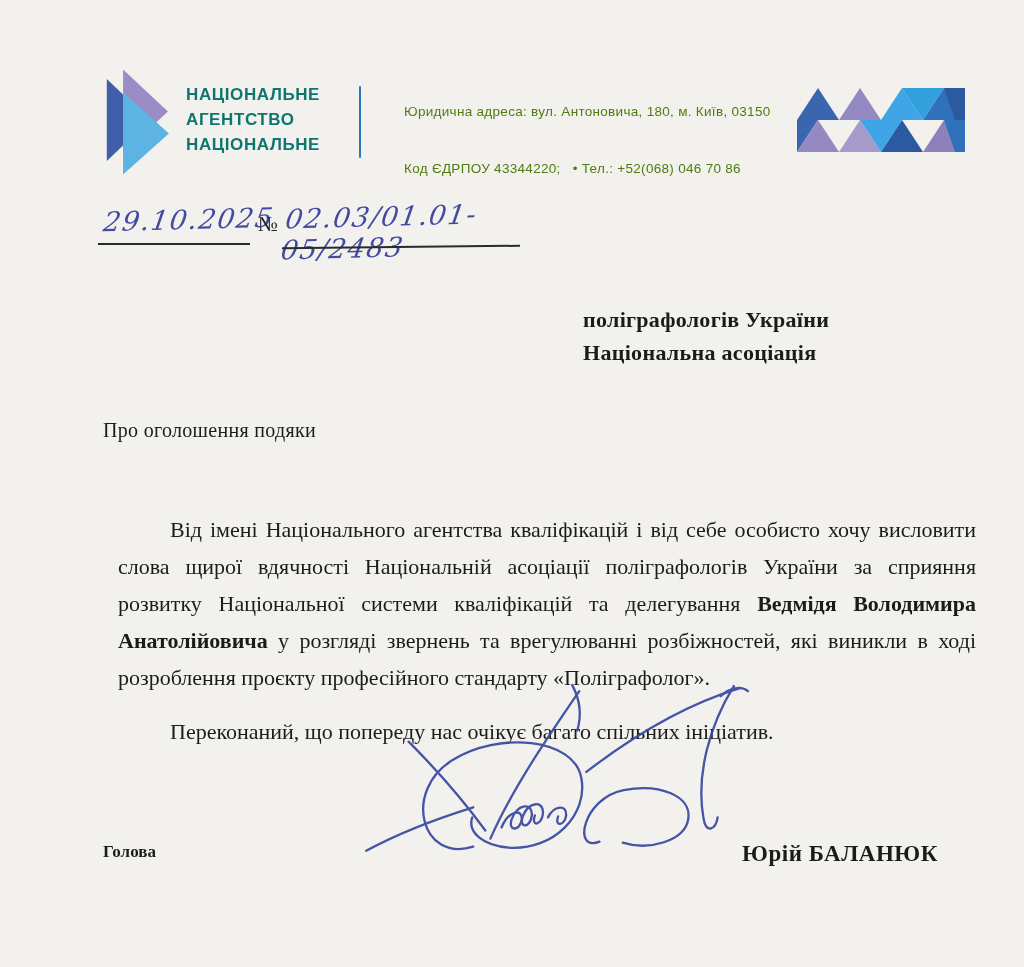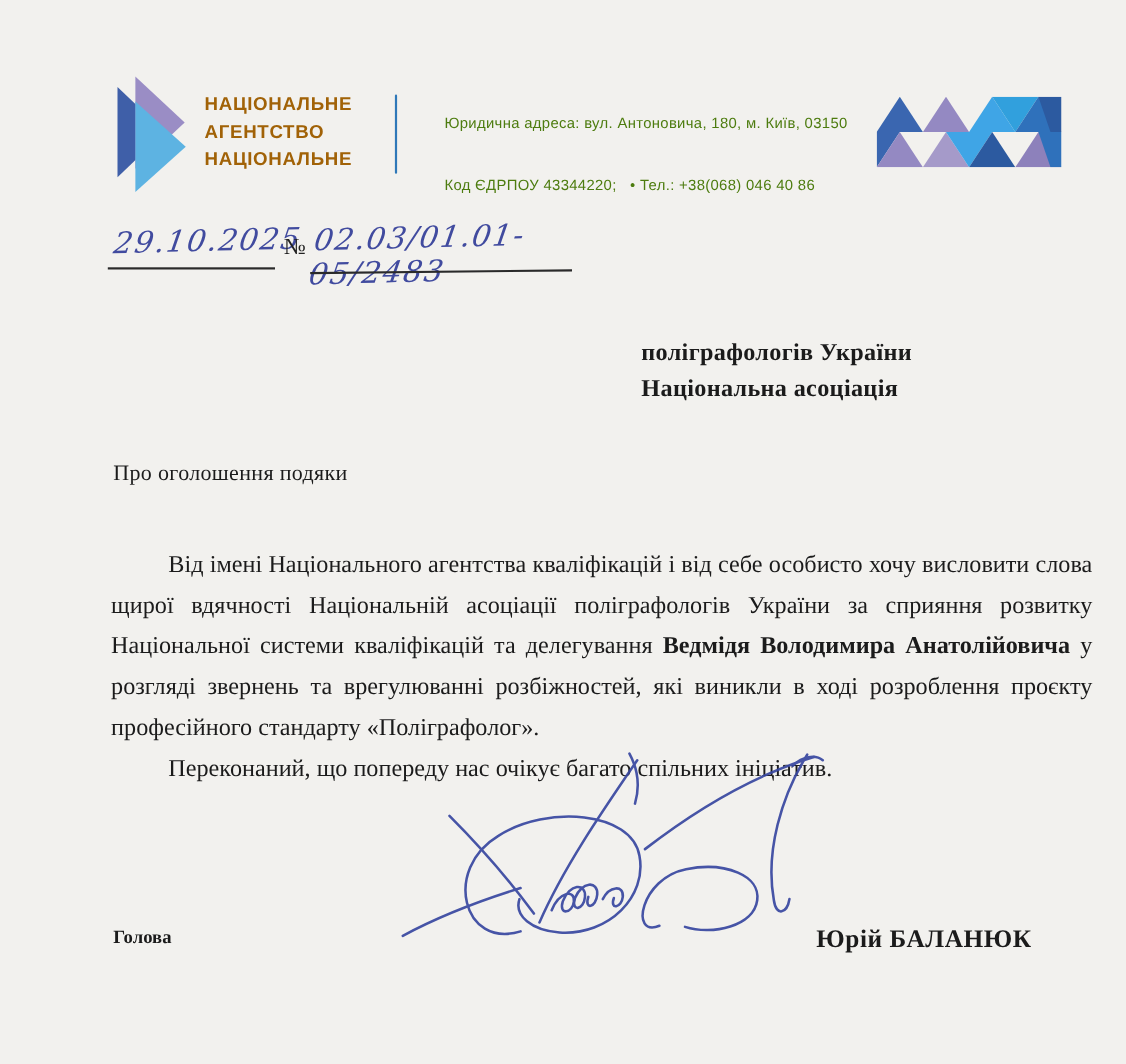--- a/index.html
+++ b/index.html
@@ -12,21 +12,21 @@
     overflow:hidden;
   }
   .page{position:absolute;inset:0;}
 
   
   .logo{position:absolute;left:103px;top:66px;width:84px;height:110px;}
   .org-name{
     position:absolute;left:186px;top:82px;
     font-family:"Liberation Sans",sans-serif;
     font-size:17px;line-height:25px;font-weight:600;
-    letter-spacing:.6px;color:#a16207;
+    letter-spacing:.6px;color:#0f766e;
   }
   .hdr-divider{
     position:absolute;left:359px;top:86px;width:2px;height:72px;
     background:#2f78b8;border-radius:1px;
   }
   .contacts{
     position:absolute;left:372px;top:64px;
     font-family:"Liberation Sans",sans-serif;
     font-size:13.5px;line-height:19px;color:#4d7c0f;
     white-space:pre;letter-spacing:.3px;margin-left:32px;
@@ -55,21 +55,21 @@
   .subject{
     position:absolute;left:103px;top:419px;
     font-weight:normal;font-size:20px;letter-spacing:.3px;
   }
 
   
   .body-text{
     position:absolute;left:101px;top:494px;width:892px;
     font-size:22px;line-height:37px;text-align:justify;
   }
-  .body-text p{margin:0;text-indent:52px;}
+  .body-text p{margin:17px;text-indent:52px;}
   .body-text .bold{font-weight:bold;}
 
   
   .signature{position:absolute;left:348px;top:676px;width:404px;height:204px;}
   .signoff-title{position:absolute;left:103px;top:842px;font-weight:bold;font-size:17px;}
   .signoff-name{
     position:absolute;left:690px;top:841px;width:300px;
     text-align:center;font-weight:bold;font-size:23px;letter-spacing:.5px;
   }
 </style>
@@ -89,21 +89,21 @@
     <div class="org-name">
       <div>НАЦІОНАЛЬНЕ</div>
       <div>АГЕНТСТВО</div>
       <div>НАЦІОНАЛЬНЕ</div>
     </div>
 
     <div class="hdr-divider"></div>
 
     <div class="contacts">
       <div>Юридична адреса: вул. Антоновича, 180, м. Київ, 03150</div>
-      <div>Код ЄДРПОУ 43344220;   • Тел.: +38(068) 046 40 86</div>
+      <div>Код ЄДРПОУ 43344220;   • Тел.: +52(068) 046 70 86</div>
     </div>
 
     <svg class="mosaic" viewBox="0 0 168 64">
 
       <polygon points="0,32 42,32 21,0" fill="#3a66b0"></polygon>
       <polygon points="42,32 84,32 63,0" fill="#9489c2"></polygon>
       <polygon points="84,32 126,32 105,0" fill="#3fa5e6"></polygon>
       <polygon points="105,0 147,0 126,32" fill="#31a0dd"></polygon>
       <polygon points="126,32 168,32 147,0" fill="#2f71bb"></polygon>
       <polygon points="147,0 168,0 168,32 158,32" fill="#2c5aa0"></polygon>

